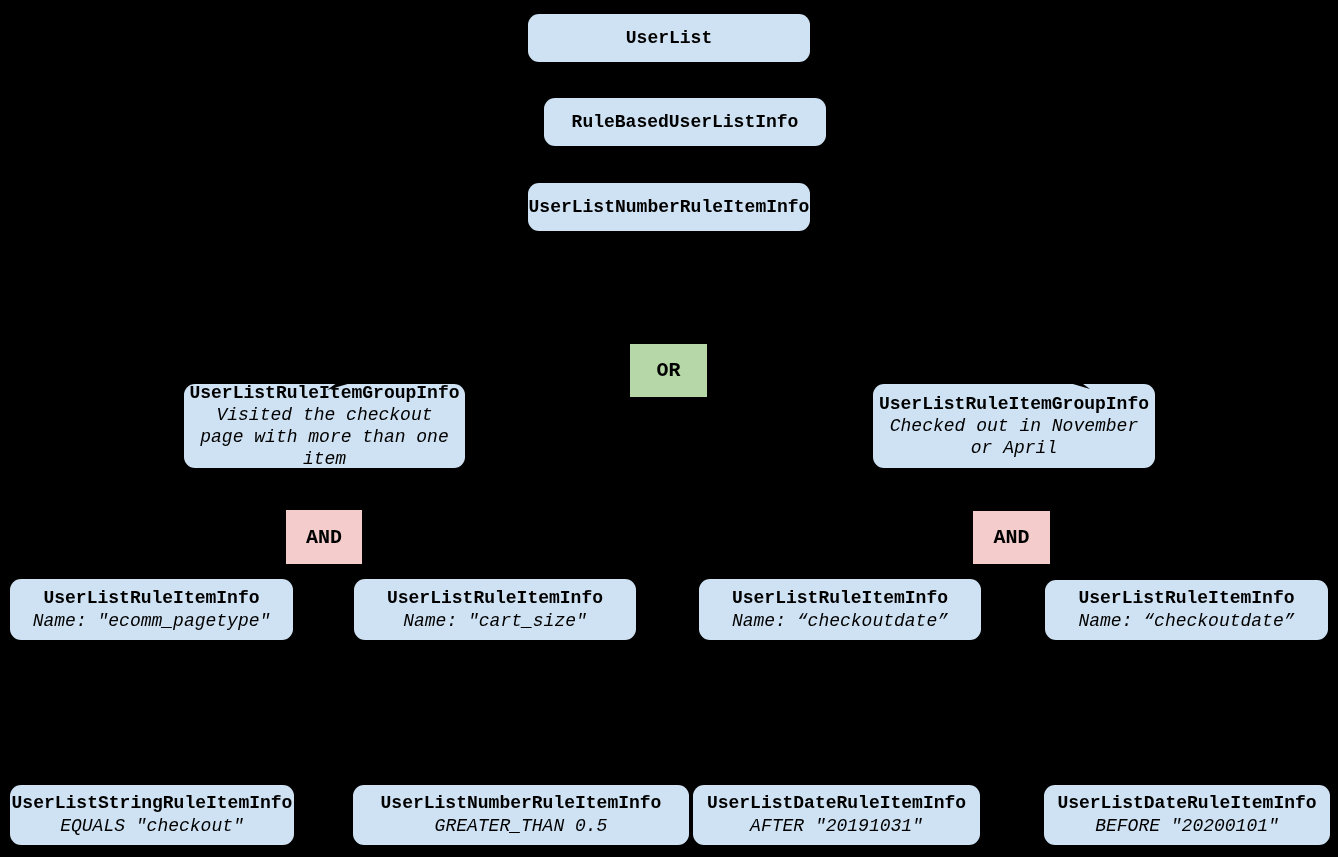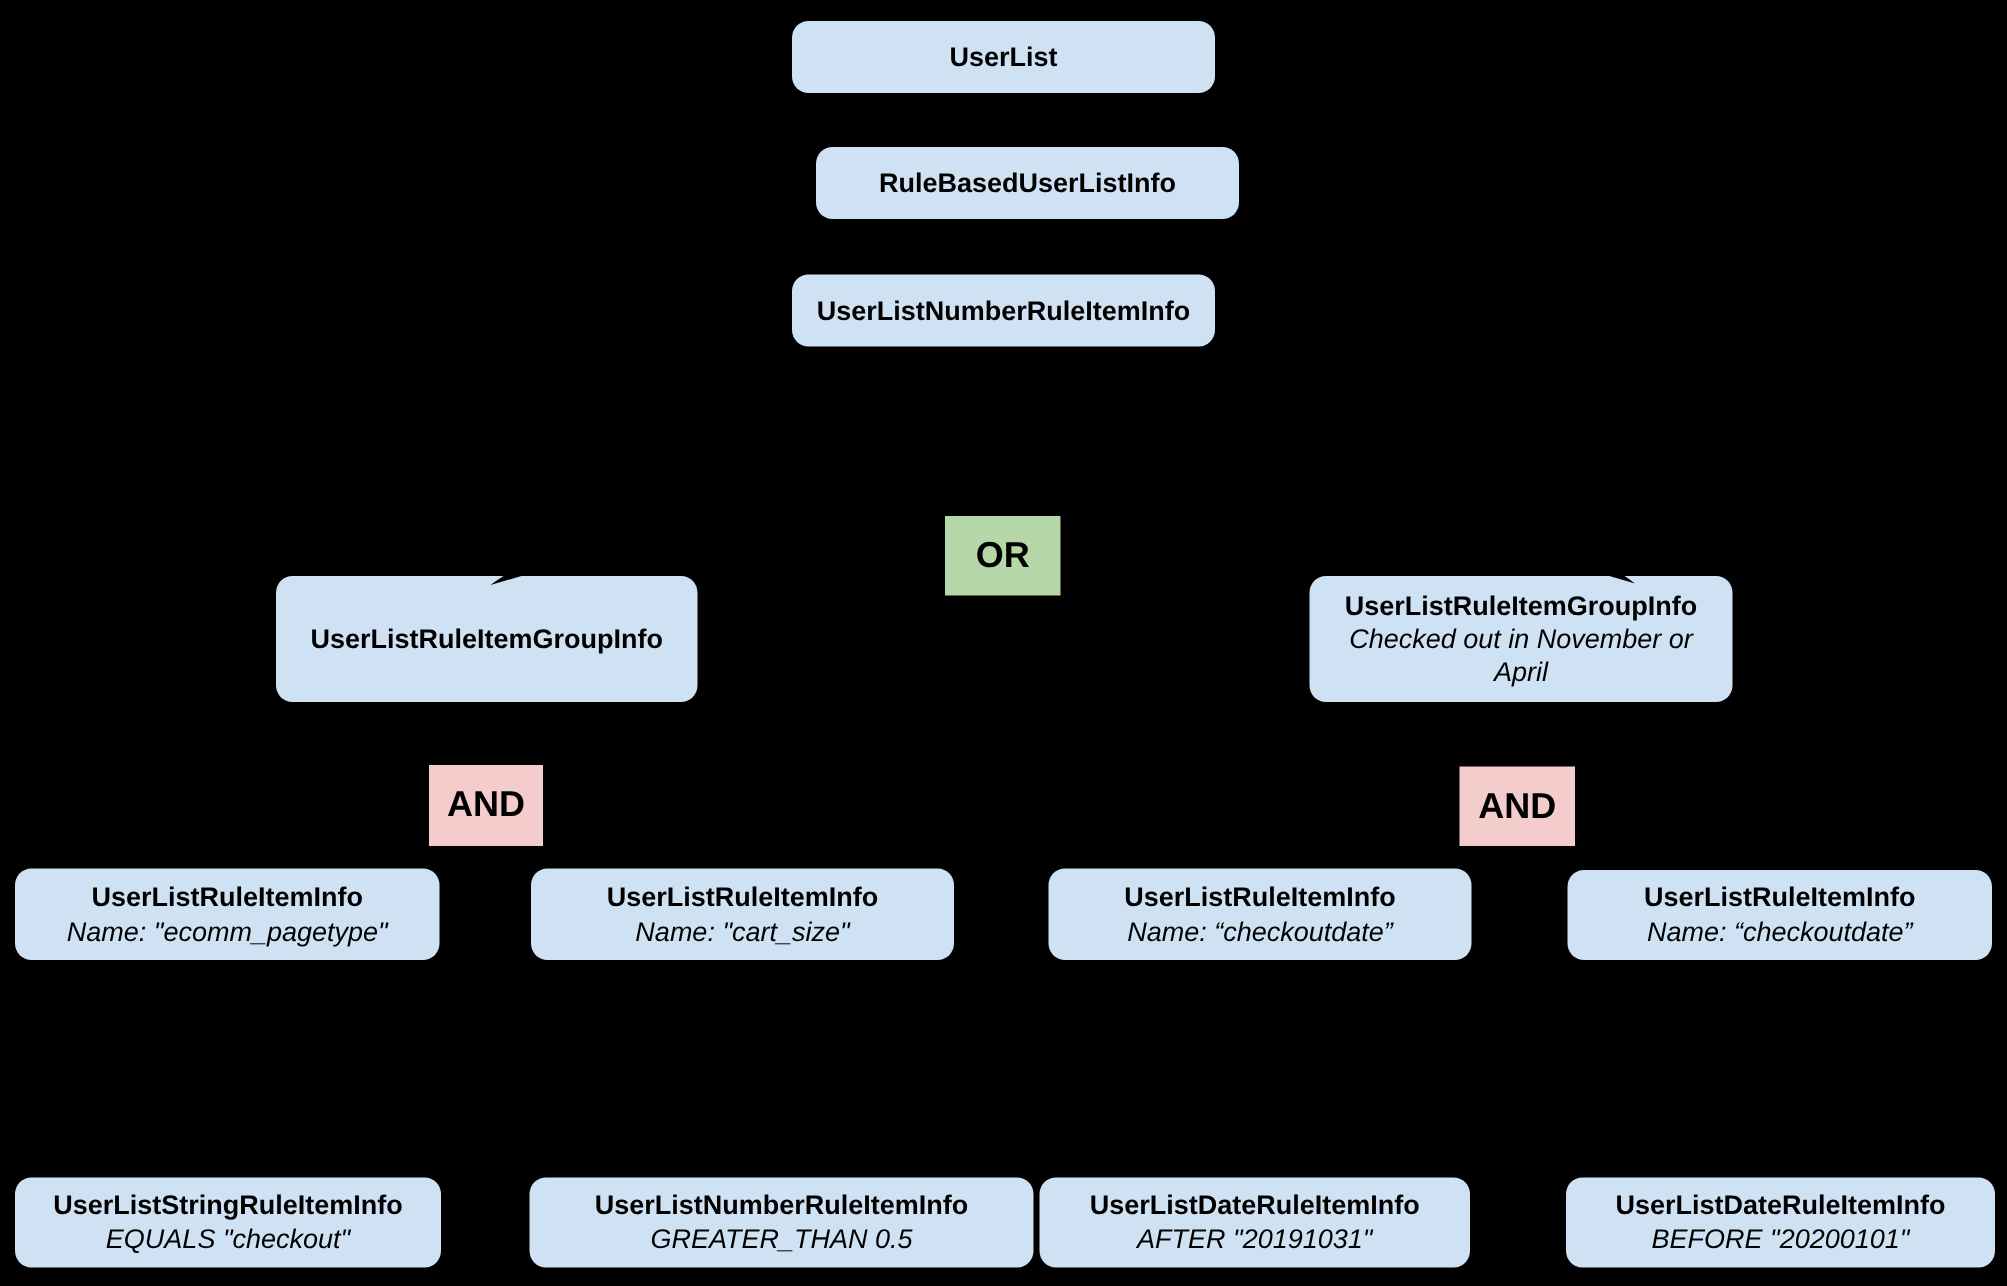--- a/index.html
+++ b/index.html
@@ -1,39 +1,39 @@
 <!DOCTYPE html>
 <html style="--background: #000000; --node-fill: #cfe2f3; --or-fill: #b6d7a8; --and-fill: #f4cccc; --text: #000000;"><head>
 <meta charset="utf-8">
 <style>
   html,body{margin:0;padding:0;background:#000;}
   .canvas{
     position:relative;
     width:1338px;height:857px;
     background:var(--background,#000000);
-    font-family:Liberation Sans, sans-serif;
+    font-family:Liberation Mono, monospace;
     color:var(--text,#000000);
     overflow:hidden;
   }
   .node{
     position:absolute;
     background:var(--node-fill,#cfe2f3);
     border-radius:11px;
     display:flex;flex-direction:column;
     align-items:center;justify-content:center;
     text-align:center;
   }
   .node .title{font-weight:bold;font-size:18px;line-height:23px;}
   .node .subtitle{font-style:italic;font-size:18px;line-height:23px;}
   .group .desc{font-style:italic;font-size:18px;line-height:22px;max-width:258px;}
   .group .title{line-height:22px;}
   .op{
     position:absolute;
     display:flex;align-items:center;justify-content:center;
-    font-weight:bold;font-size:24px;
+    font-weight:bold;font-size:20px;
   }
   .op.or{background:var(--or-fill,#b6d7a8);}
   .op.and{background:var(--and-fill,#f4cccc);}
   .arrowhead{position:absolute;z-index:2;}
 </style>
 </head>
 <body>
 
 <div class="canvas">
 
@@ -53,20 +53,21 @@
 
   <svg class="arrowhead" style="left:327px;top:374px" width="32" height="17" viewBox="0 0 32 17">
     <path d="M31 0 C21 3 10 8 0 16 L24 9 Z" fill="#000"></path>
   </svg>
   <svg class="arrowhead" style="left:1058px;top:373px" width="32" height="17" viewBox="0 0 32 17">
     <path d="M1 0 C11 3 22 8 32 16 L8 9 Z" fill="#000"></path>
   </svg>
 
   <div class="node group" style="left:184px;top:384px;width:281px;height:84px">
     <div class="title">UserListRuleItemGroupInfo</div>
+    <div class="desc">Visited the checkout page with more than one item</div>
   </div>
   <div class="node group" style="left:873px;top:384px;width:282px;height:84px">
     <div class="title">UserListRuleItemGroupInfo</div>
     <div class="desc">Checked out in November or April</div>
   </div>
 
   <div class="op and" style="left:286px;top:510px;width:76px;height:54px">
     <span>AND</span>
   </div>
   <div class="op and" style="left:973px;top:511px;width:77px;height:53px">

